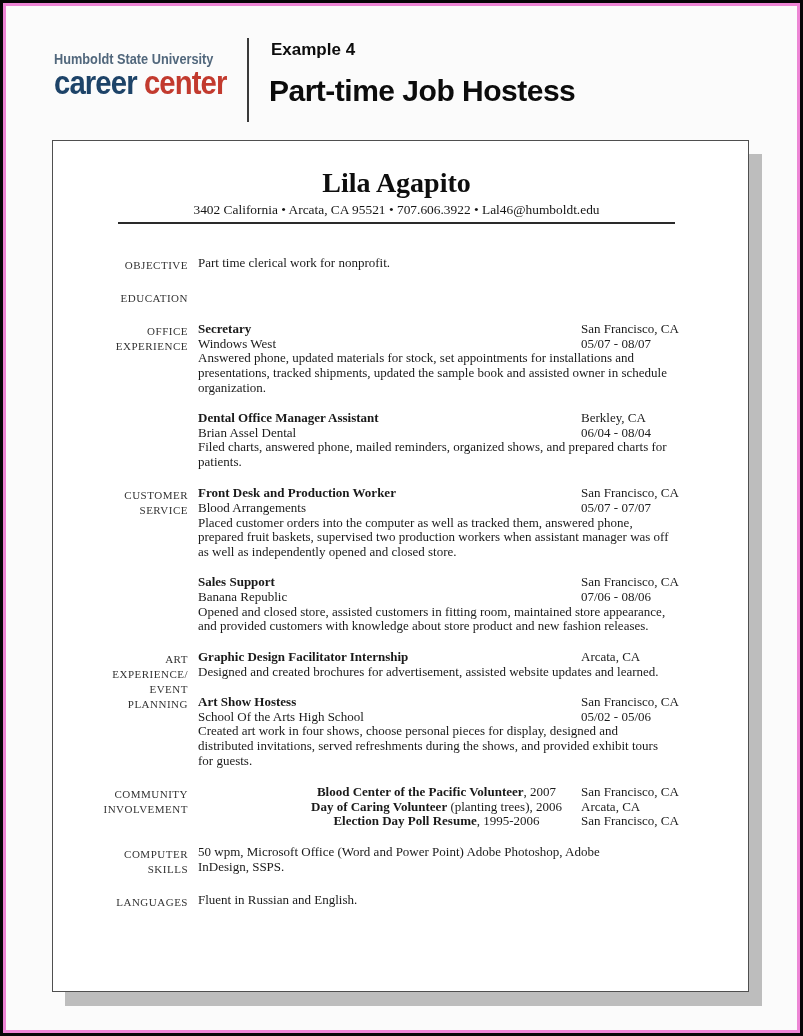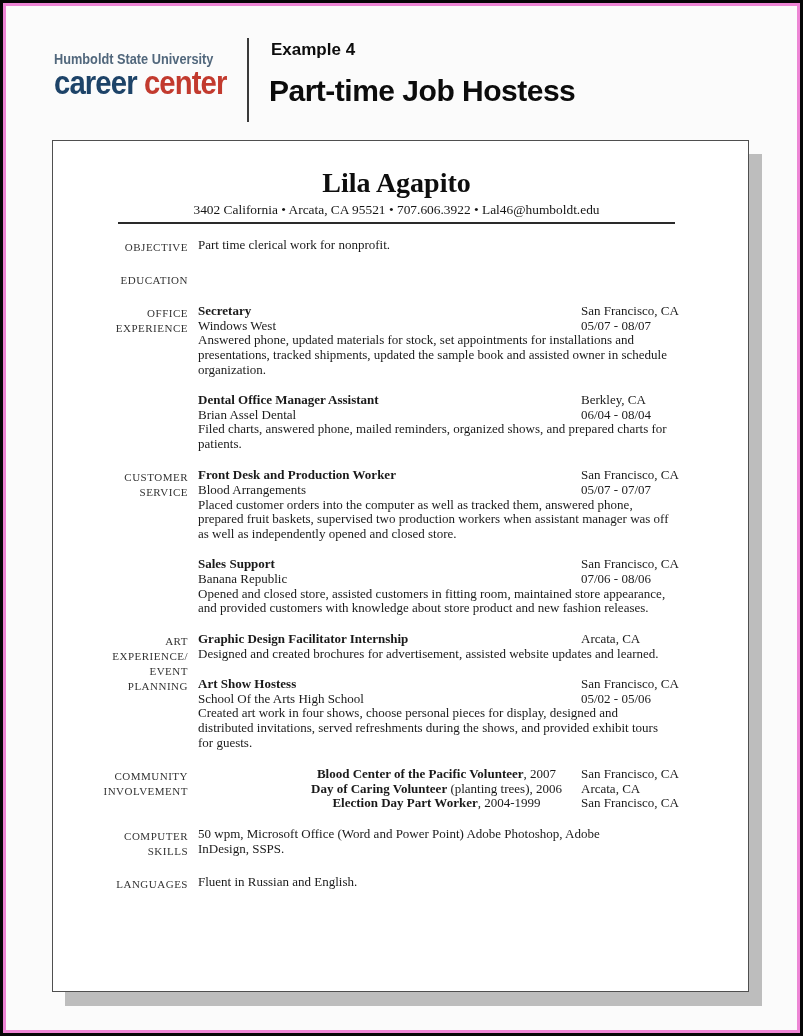--- a/index.html
+++ b/index.html
@@ -43,21 +43,21 @@
     position:absolute; left:52px; top:140px; width:697px; height:852px;
     background:#ffffff; border:1px solid #4f4f4f;
     box-shadow:13px 14px 0 #bdbdbd;
     padding-left:19px;
   }
   .sheet-header { margin:26px 0 0 46px; width:557px; text-align:center; }
   .resume-name { font-size:28px; font-weight:bold; line-height:32px; color:#0e0e0e; }
   .resume-contact { font-size:13.4px; line-height:18px; margin-top:2px; color:#151515; }
   .header-rule { width:557px; margin:3px 0 0 46px; border-top:2px solid #2a2a2a; height:0; }
 
-  .sections { margin-top:14px; font-size:13px; line-height:14.8px; }
+  .sections { margin-top:32px; font-size:13px; line-height:14.8px; }
   .section { display:flex; margin-bottom:16px; }
   .label-col {
     width:116px; flex:none; text-align:right;
     font-size:11px; letter-spacing:0.5px; color:#333; line-height:14.9px; padding-top:2px;
   }
   .content-col { flex:none; margin-left:10px; width:477px; }
 
   .edu-entry + .edu-entry { margin-top:15px; }
 
   .job + .job { margin-top:15px; }
@@ -204,21 +204,21 @@
       <div class="content-col">
         <div class="community-row">
           <span class="community-bold">Blood Center of the Pacific Volunteer</span><span>, 2007</span>
           <span class="job-right">San Francisco, CA</span>
         </div>
         <div class="community-row">
           <span class="community-bold">Day of Caring Volunteer</span><span> (planting trees), 2006</span>
           <span class="job-right">Arcata, CA</span>
         </div>
         <div class="community-row">
-          <span class="community-bold">Election Day Part Worker</span><span>, 2004-1999</span>
+          <span class="community-bold">Election Day Poll Resume</span><span>, 1995-2006</span>
           <span class="job-right">San Francisco, CA</span>
         </div>
       </div>
     </div>
 
     <div class="section">
       <div class="label-col">
         <div>COMPUTER</div>
         <div>SKILLS</div>
       </div>

